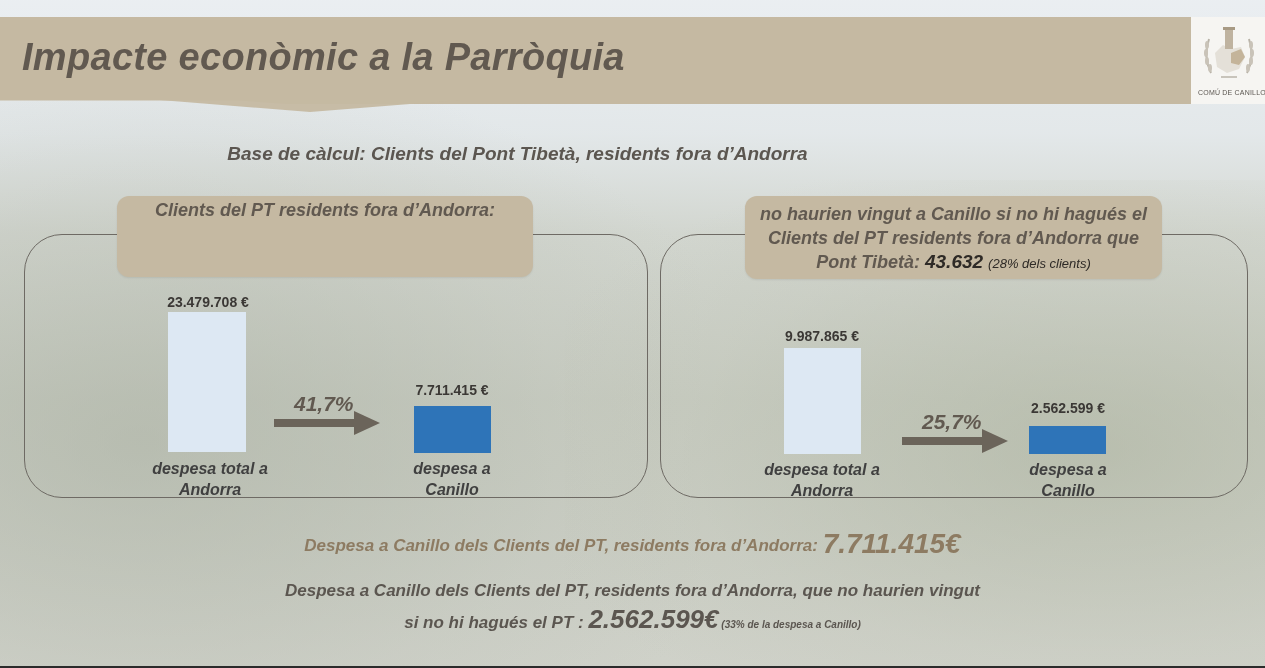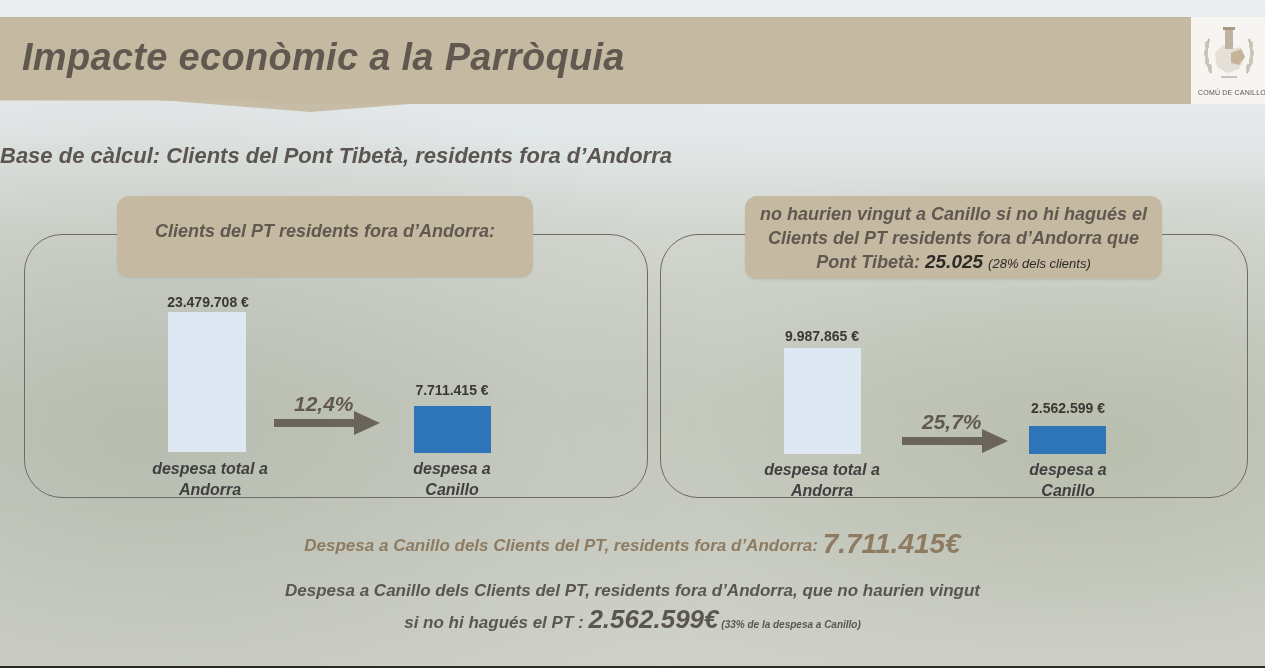--- a/index.html
+++ b/index.html
@@ -43,34 +43,34 @@
     position: absolute; left: 1188px; top: 17px; width: 77px; height: 87px;
     background: #f6f5f2;
     border-left: 3px solid #c5b9a2;
   }
   .logo-box svg { position: absolute; left: 10px; top: 6px; }
   .logo-text {
     position: absolute; left: 7px; top: 72px; font-size: 7px; color: #5b5650;
     white-space: nowrap; letter-spacing: 0.2px;
   }
   .subtitle {
-    position: absolute; left: 0; width: 1035px; top: 143px; text-align: left;
-    font-size: 22px; font-style: italic; font-weight: bold; color: #5b5650;
+    position: absolute; left: 0; width: 1035px; top: 143px; text-align: center;
+    font-size: 19px; font-style: italic; font-weight: bold; color: #5b5650;
   }
   .panel {
     position: absolute; border: 1.5px solid #6e6a64; border-radius: 38px;
   }
   .panel-left { left: 24px; top: 234px; width: 624px; height: 264px; }
   .panel-right { left: 660px; top: 234px; width: 588px; height: 264px; }
   .header-box {
     position: absolute; background: #c5b9a2; border-radius: 12px;
     text-align: center; color: #615950; font-style: italic; font-weight: bold;
     box-shadow: 0 1px 2px rgba(0,0,0,0.08);
   }
-  .hb-left { left: 117px; top: 196px; width: 416px; height: 81px; padding-top: 23px; font-size: 18px; line-height: 24px; }
+  .hb-left { left: 117px; top: 196px; width: 416px; height: 81px; padding-top: 2px; font-size: 18px; line-height: 24px; }
   .hb-right { left: 745px; top: 196px; width: 417px; height: 83px; padding-top: 6px; font-size: 18px; line-height: 24px; }
   .hb-num { color: #2e2a26; font-size: 19px; }
   .hb-pct { font-weight: normal; font-size: 13px; color: #2e2a26; }
   .bar-value {
     position: absolute; font-size: 14px; font-weight: bold; color: #3b3835; text-align: center;
   }
   .bar { position: absolute; }
   .bar-light { background: #dde8f3; }
   .bar-dark { background: #2e74b8; }
   .bar-label {
@@ -135,40 +135,40 @@
   <div>Clients del PT residents fora d’Andorra:</div>
 </div>
 
 <div class="bar-value" style="left:130px; top:294px; width:156px;">23.479.708 €</div>
 <div class="bar bar-light" style="left:168px; top:312px; width:78px; height:140px;"></div>
 <div class="bar-label" style="left:130px; top:458px; width:160px;">
   <div>despesa total a</div>
   <div>Andorra</div>
 </div>
 
-<div class="arrow-pct" style="left:294px; top:392px;">12,4%</div>
+<div class="arrow-pct" style="left:294px; top:392px;">41,7%</div>
 <svg class="arrow" style="left:274px; top:410px;" width="108" height="26" viewBox="0 0 108 26">
   <rect x="0" y="9" width="82" height="8" fill="#6b645a"></rect>
   <polygon points="80,1 106,13 80,25" fill="#6b645a"></polygon>
 </svg>
 
 <div class="bar-value" style="left:392px; top:382px; width:120px;">7.711.415 €</div>
 <div class="bar bar-dark" style="left:414px; top:406px; width:77px; height:47px;"></div>
 <div class="bar-label" style="left:382px; top:458px; width:140px;">
   <div>despesa a</div>
   <div>Canillo</div>
 </div>
 
 <div class="panel panel-right"></div>
 <div class="header-box hb-right">
   <div>no haurien vingut a Canillo si no hi hagués el</div>
   <div>Clients del PT residents fora d’Andorra que</div>
   <div>
     <span>Pont Tibetà:</span>
-    <span class="hb-num">25.025</span>
+    <span class="hb-num">43.632</span>
     <span class="hb-pct">(28% dels clients)</span>
   </div>
 </div>
 
 <div class="bar-value" style="left:744px; top:328px; width:156px;">9.987.865 €</div>
 <div class="bar bar-light" style="left:784px; top:348px; width:77px; height:106px;"></div>
 <div class="bar-label" style="left:742px; top:459px; width:160px;">
   <div>despesa total a</div>
   <div>Andorra</div>
 </div>

